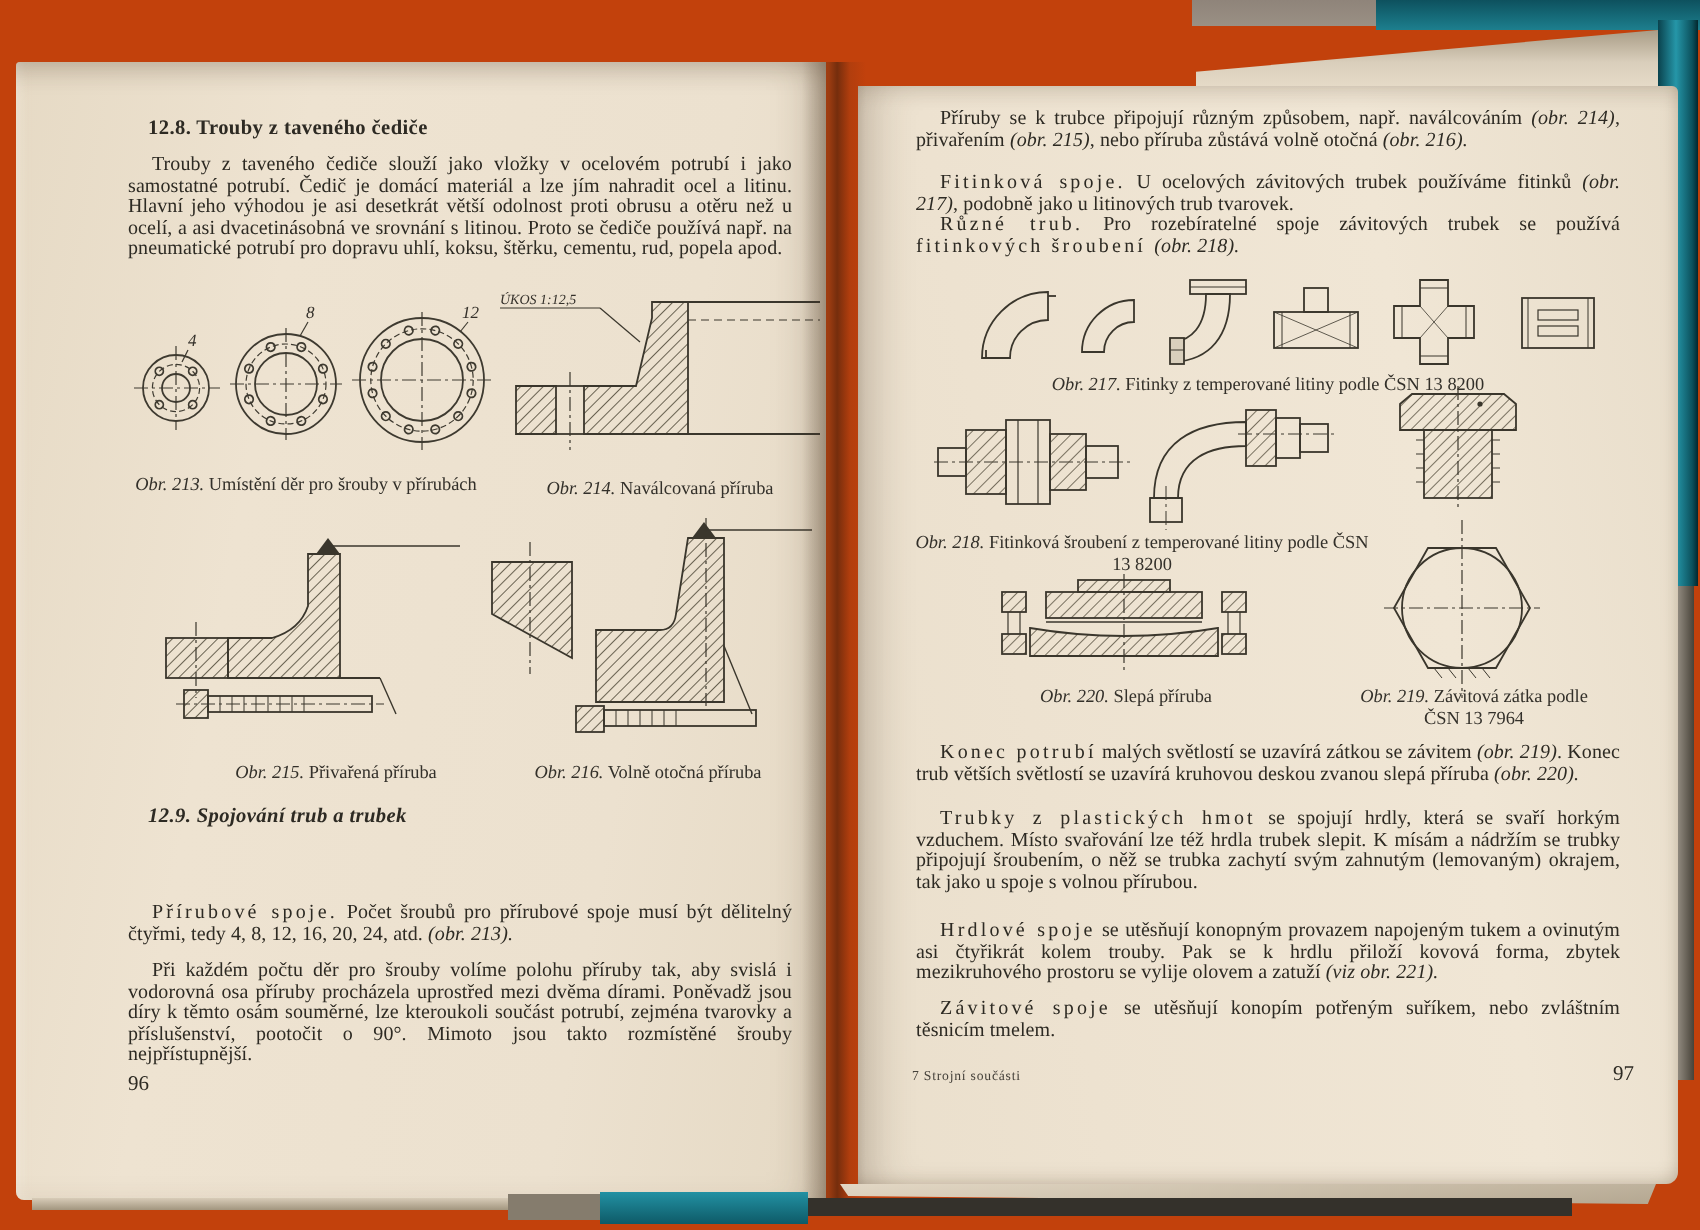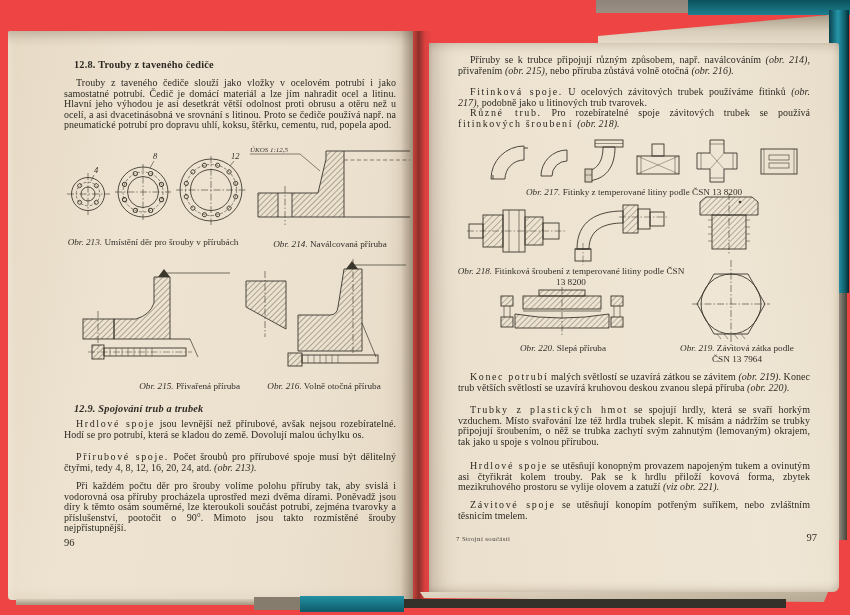--- a/index.html
+++ b/index.html
@@ -1,16 +1,16 @@
 <!DOCTYPE html>
 <html><head>
 <meta charset="utf-8">
 <style>
   html,body{margin:0;padding:0;background:#070706;}
-  #stage{position:relative;width:850px;height:615px;background:#ef4444;overflow:hidden;
+  #stage{position:relative;width:850px;height:615px;background:#c2410c;overflow:hidden;
          font-family:"Liberation Serif","DejaVu Serif",serif;color:#2d2a23;}
   .abs{position:absolute;}
   
   .cover-top-gray{left:596px;top:0;width:96px;height:13px;background:linear-gradient(#8f847a,#9a9084);}
   .cover-top-teal{left:688px;top:0;width:162px;height:15px;background:linear-gradient(#0d515e,#1d7f8e);}
   .cover-right-teal{left:829px;top:10px;width:20px;height:283px;
       background:linear-gradient(90deg,#0a424d,#2596a8 45%,#0c525e 85%,#04272d);}
   .cover-right-gray{left:830px;top:293px;width:17px;height:247px;
       background:linear-gradient(90deg,#5f594f,#8d867b 55%,#474238);}
   .edge-wedge-top{left:598px;top:15px;width:231px;height:29px;
@@ -190,32 +190,31 @@
         <line x1="70" y1="96" x2="70" y2="104" stroke-width="0.5"></line>
           <line x1="76" y1="96" x2="76" y2="104" stroke-width="0.5"></line>
         <line x1="82" y1="96" x2="82" y2="104" stroke-width="0.5"></line>
           <line x1="88" y1="96" x2="88" y2="104" stroke-width="0.5"></line>
         <line x1="94" y1="96" x2="94" y2="104" stroke-width="0.5"></line>
           <line x1="100" y1="96" x2="100" y2="104" stroke-width="0.5"></line>
         <line x1="115" y1="0" x2="115" y2="94" stroke-dasharray="7 2 1.5 2" stroke-width="0.6"></line>
       </g>
     </svg>
 
-    <div class="caption" style="left:64px;top:350px;width:168px;text-align:right;">
+    <div class="caption" style="left:76px;top:350px;width:168px;">
       <span class="cap-label">Obr. 215.</span>
       <span>Přivařená příruba</span>
     </div>
     <div class="caption" style="left:228px;top:350px;width:176px;">
       <span class="cap-label">Obr. 216.</span>
       <span>Volně otočná příruba</span>
     </div>
 
     <div class="heading" style="left:66px;top:372px;font-style:italic;">12.9. Spojování trub a trubek</div>
 
-    <div class="body-text ind" style="left:56px;top:388px;width:332px;"><span class="seg-sp">Hrdlové spoje</span><span> jsou levnější než přírubové, avšak nejsou rozebíratelné. Hodí se pro potrubí, která se kladou do země. Dovolují malou úchylku os.</span></div>
     <div class="body-text ind" style="left:56px;top:421px;width:332px;"><span class="seg-sp">Přírubové spoje.</span><span> Počet šroubů pro přírubové spoje musí být dělitelný čtyřmi, tedy 4, 8, 12, 16, 20, 24, atd. </span><span class="seg-i">(obr. 213).</span></div>
     <div class="body-text ind" style="left:56px;top:450px;width:332px;"><span>Při každém počtu děr pro šrouby volíme polohu příruby tak, aby svislá i vodorovná osa příruby procházela uprostřed mezi dvěma dírami. Poněvadž jsou díry k těmto osám souměrné, lze kteroukoli součást potrubí, zejména tvarovky a příslušenství, pootočit o 90°. Mimoto jsou takto rozmístěné šrouby nejpřístupnější.</span></div>
 
     <div class="pagenum" style="left:56px;top:506px;">96</div>
   </div>
 
   <div class="abs page-right">
     <div class="body-text ind" style="left:29px;top:12px;width:352px;"><span>Příruby se k trubce připojují různým způsobem, např. naválcováním </span><span class="seg-i">(obr. 214)</span><span>, přivařením </span><span class="seg-i">(obr. 215)</span><span>, nebo příruba zůstává volně otočná </span><span class="seg-i">(obr. 216).</span></div>
     <div class="body-text ind" style="left:29px;top:44px;width:352px;"><span class="seg-sp">Fitinková spoje.</span><span> U ocelových závitových trubek používáme fitinků </span><span class="seg-i">(obr. 217)</span><span>, podobně jako u litinových trub tvarovek.</span></div>
     <div class="body-text ind" style="left:29px;top:65px;width:352px;"><span class="seg-sp">Různé trub.</span><span> Pro rozebíratelné spoje závitových trubek se používá </span><span class="seg-sp">fitinkových šroubení </span><span class="seg-i">(obr. 218).</span></div>

